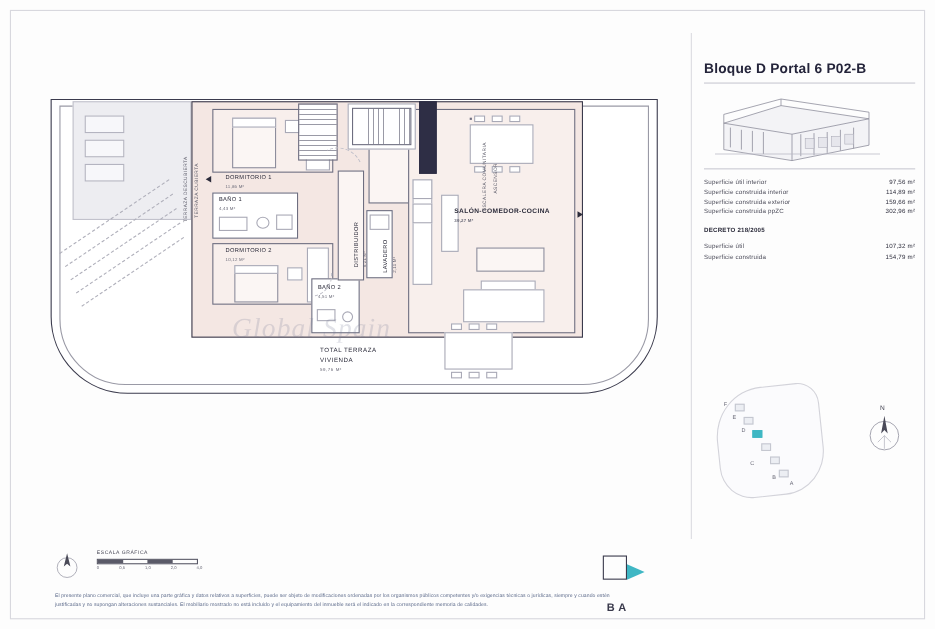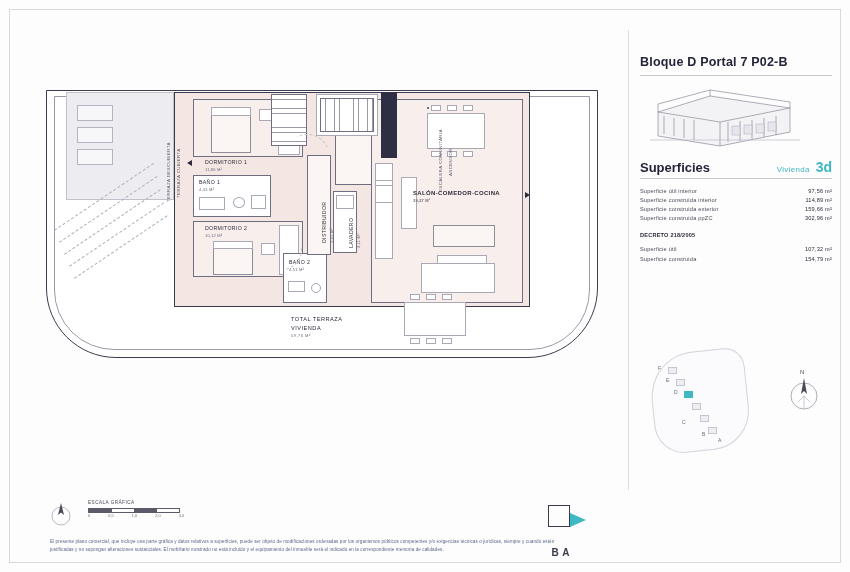--- a/index.html
+++ b/index.html
@@ -364,26 +364,27 @@
     <div class="fur thin" style="left:384px; top:308px; width:10px; height:6px;"></div>
     <div class="fur thin" style="left:400px; top:308px; width:10px; height:6px;"></div>
     <div class="fur thin" style="left:416px; top:308px; width:10px; height:6px;"></div>
 
     <div class="terr-label">
       <div>TOTAL  TERRAZA</div>
       <div>VIVIENDA</div>
       <div class="sqm">59,76 m²</div>
     </div>
 
+    <div class="watermark">Global Spain</div>
   </div>
 
   <div class="divider-v"></div>
 
   <div class="panel">
-    <div class="title">Bloque D Portal 7 P02-B</div>
+    <div class="title">Bloque D Portal 6 P02-B</div>
     <div class="rule"></div>
 
     <div class="building-illu">
       <svg width="192" height="68" viewBox="0 0 192 68">
         <g stroke="#8b8b99" stroke-width="0.7" fill="none">
           <path d="M18 54 L18 30 L70 14 L150 26 L150 50 L80 64 Z" fill="#f3f3f6"></path>
           <path d="M18 30 L80 40 L150 26"></path>
           <path d="M80 40 L80 64"></path>
           <path d="M24 34 L24 52 M34 36 L34 54 M44 37 L44 56 M54 38 L54 58"></path>
           <path d="M88 40 L88 60 M100 39 L100 59 M112 38 L112 57 M124 36 L124 55 M136 34 L136 53"></path>
@@ -393,27 +394,20 @@
         </g>
         <g fill="#e6e6ec" stroke="#a9a9b6" stroke-width="0.5">
           <rect x="92" y="44" width="8" height="9"></rect>
           <rect x="104" y="43" width="8" height="9"></rect>
           <rect x="116" y="42" width="8" height="9"></rect>
           <rect x="128" y="40" width="8" height="9"></rect>
         </g>
       </svg>
     </div>
 
-    <div class="superficies-row">
-      <div class="sf-title">Superficies</div>
-      <div class="sf-right">
-        <span class="viv">Vivienda</span>
-        <span class="d3">3d</span>
-      </div>
-    </div>
     <div class="sf-rule"></div>
 
     <table class="areas">
       <tbody>
           <tr>
         <td>Superficie útil interior</td>
         <td class="val">97,56 m²</td>
       </tr>
       <tr>
         <td>Superficie construida interior</td>

